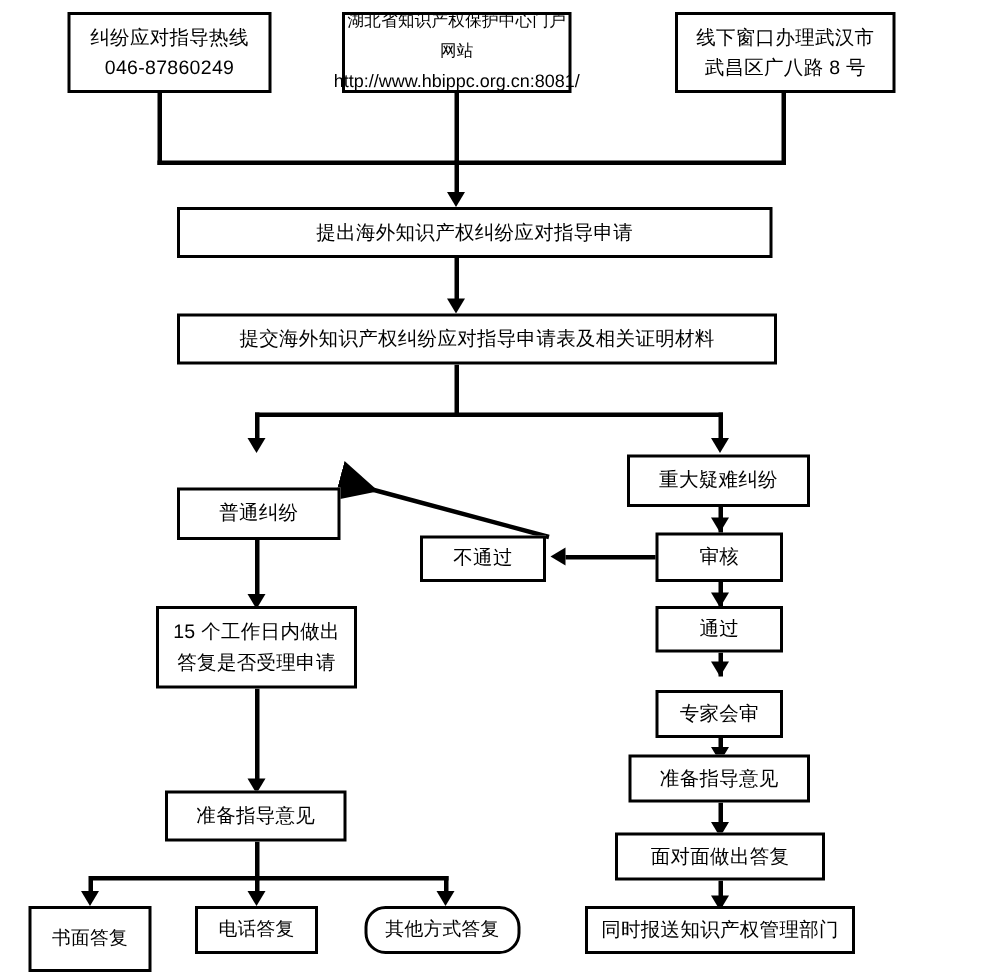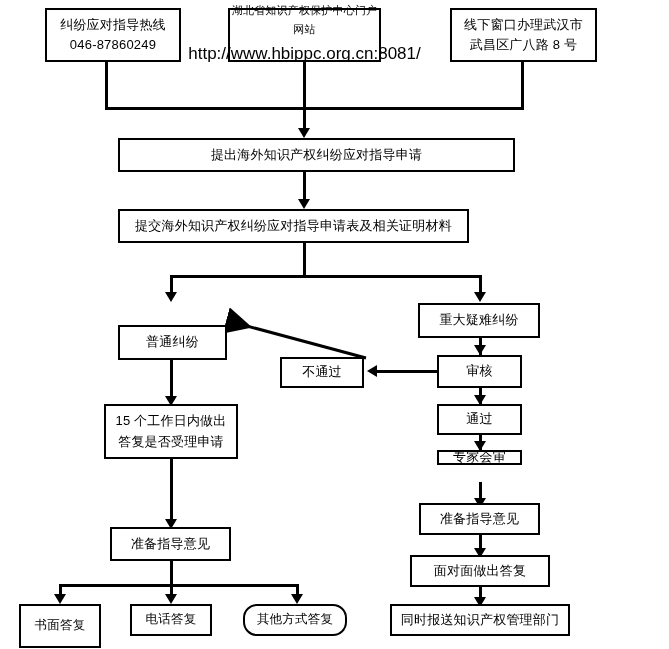--- a/index.html
+++ b/index.html
@@ -28,21 +28,21 @@
     color: #000000;
     font-size: 13px;
     line-height: 1.55;
     letter-spacing: 0.2px;
     z-index: 3;
   }
   .node .line2 { display: block; }
   .node.small { font-size: 12.5px; }
   .node.url { font-size: 11px; line-height: 1.75; }
   .node.url .line1 { font-size: 11px; }
-  .node.url .line2 { font-size: 17px; letter-spacing: 0; }
+  .node.url .line2 { font-size: 12px; letter-spacing: 0; }
 
   
   .edge {
     position: absolute;
     background: #000000;
     z-index: 1;
   }
   .vline { width: 3px; }
   .hline { height: 3px; }
   .arrowhead {
@@ -96,21 +96,21 @@
   <div class="edge vline" style="left:303px; top:107px; height:24px;"></div>
   <div class="arrowhead arrow-down" style="left:298px; top:128px;"></div>
 
   <div class="node" style="left:118px; top:138px; width:397px; height:34px;">
     <span>提出海外知识产权纠纷应对指导申请</span>
   </div>
 
   <div class="edge vline" style="left:303px; top:172px; height:30px;"></div>
   <div class="arrowhead arrow-down" style="left:298px; top:199px;"></div>
 
-  <div class="node" style="left:118px; top:209px; width:351px; height:34px;">
+  <div class="node" style="left:118px; top:209px; width:400px; height:34px;">
     <span>提交海外知识产权纠纷应对指导申请表及相关证明材料</span>
   </div>
 
   <div class="edge vline" style="left:303px; top:243px; height:35px;"></div>
   <div class="edge hline" style="left:170px; top:275px; width:312px;"></div>
   <div class="edge vline" style="left:170px; top:275px; height:19px;"></div>
   <div class="arrowhead arrow-down" style="left:165px; top:292px;"></div>
   <div class="edge vline" style="left:479px; top:275px; height:19px;"></div>
   <div class="arrowhead arrow-down" style="left:474px; top:292px;"></div>
 
@@ -182,21 +182,21 @@
   <div class="edge vline" style="left:479px; top:388px; height:18px;"></div>
   <div class="arrowhead arrow-down" style="left:474px; top:395px;"></div>
 
   <div class="node" style="left:437px; top:404px; width:85px; height:31px;">
     <span>通过</span>
   </div>
 
   <div class="edge vline" style="left:479px; top:435px; height:16px;"></div>
   <div class="arrowhead arrow-down" style="left:474px; top:441px;"></div>
 
-  <div class="node" style="left:437px; top:450px; width:85px; height:15px;text-align:center;">
+  <div class="node" style="left:437px; top:460px; width:85px; height:32px;text-align:center;">
     <span>专家会审</span>
   </div>
 
   <div class="edge vline" style="left:479px; top:482px; height:20px;"></div>
   <div class="arrowhead arrow-down" style="left:474px; top:498px;"></div>
 
   <div class="node" style="left:419px; top:503px; width:121px; height:32px;">
     <span>准备指导意见</span>
   </div>
 

